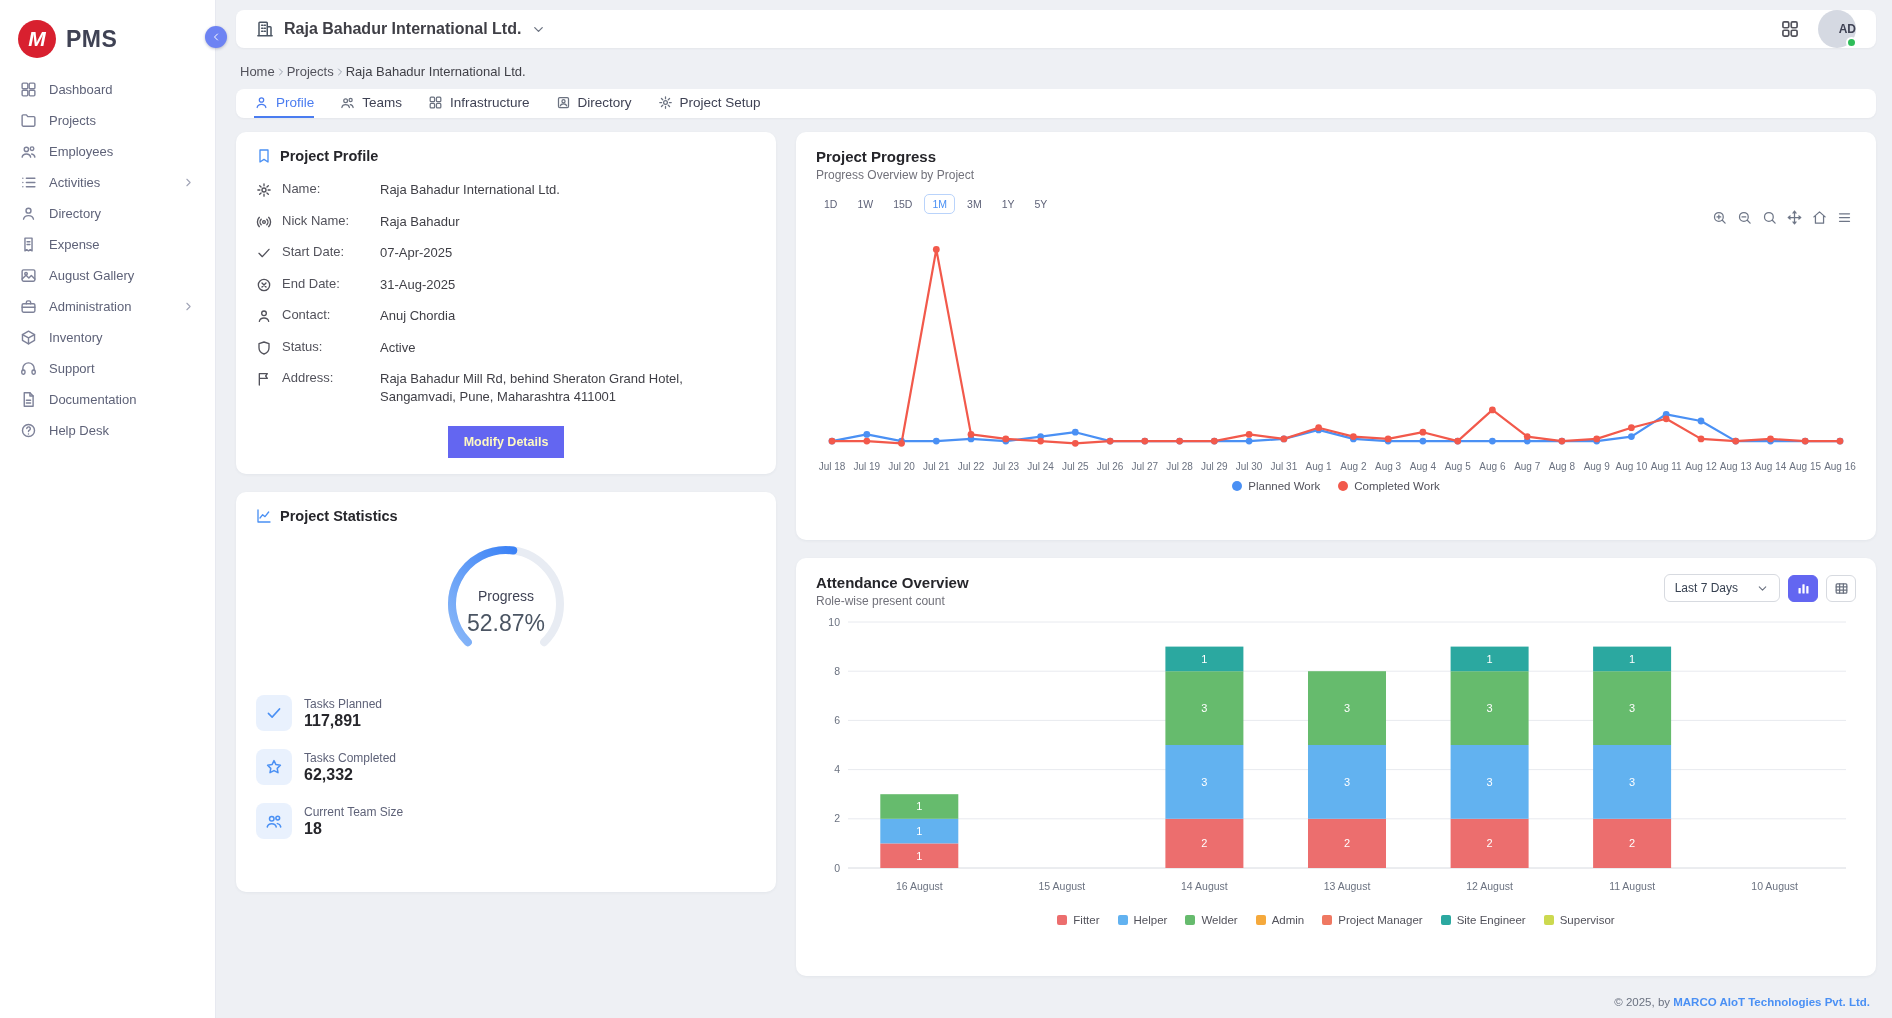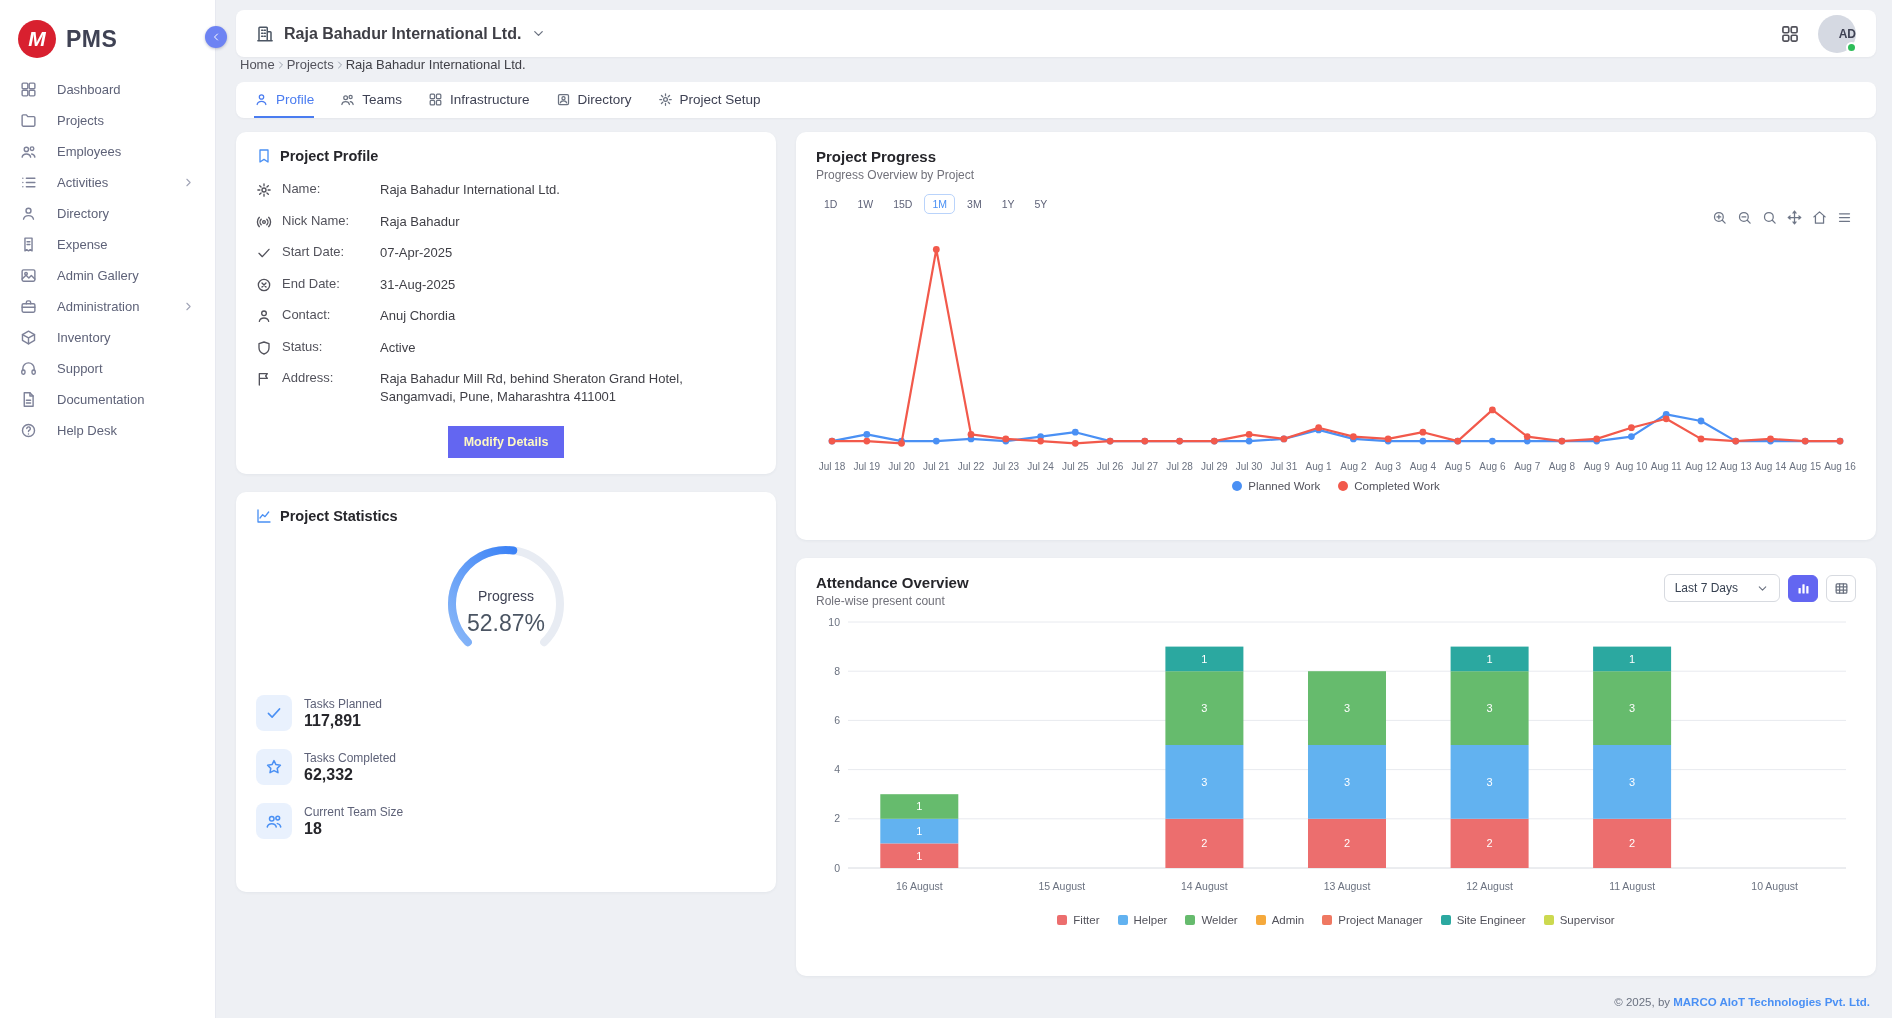--- a/index.html
+++ b/index.html
@@ -7,37 +7,37 @@
 svg{display:block}
 svg text{font-family:"Liberation Sans",sans-serif}
 .ikon{display:inline-flex;flex-shrink:0}
 .ikon svg{width:100%;height:100%}
 .app{display:flex;width:1892px;height:1018px;position:relative}
 
 .sidebar{width:216px;background:#fff;border-right:1px solid #e7e9f0;flex-shrink:0;padding-top:10px}
 .logo-row{display:flex;align-items:center;gap:10px;padding:10px 18px 16px;cursor:pointer}
 .logo-badge{width:38px;height:38px;border-radius:50%;background:#d8202f;color:#fff;display:flex;align-items:center;justify-content:center;font-weight:700;font-size:21px;font-style:italic;flex-shrink:0}
 .logo-text{font-size:23px;font-weight:700;color:#3f4254;letter-spacing:.5px}
-.nav-item{display:flex;align-items:center;gap:20px;padding:0 20px;color:#5e6278;font-size:13px;cursor:pointer;height:31px}
+.nav-item{display:flex;align-items:center;gap:12px;padding:0 20px;color:#5e6278;font-size:13px;cursor:pointer;height:31px}
 .nav-item .ni{width:17px;height:17px;color:#7e8299}
 .nav-item .chev{margin-left:auto;width:13px;height:13px;color:#a1a5b7}
 .collapse-btn{position:absolute;left:205px;top:26px;width:22px;height:22px;border-radius:50%;background:#6d83f3;border:none;display:flex;align-items:center;justify-content:center;cursor:pointer;z-index:5;box-shadow:0 1px 3px rgba(40,50,100,.3)}
 .cb-ico{width:12px;height:12px;color:#fff}
 
 .main{flex:1;display:flex;flex-direction:column;padding:10px 16px 4px 20px;overflow:hidden}
 .topbar{background:#fff;border-radius:8px;height:56px;display:flex;align-items:center;justify-content:space-between;padding:0 20px;box-shadow:0 1px 2px rgba(56,60,80,.05)}
 .topbar-left{display:flex;align-items:center;gap:10px;cursor:pointer}
 .tb-ico{width:18px;height:18px;color:#4b5563}
 .company-name{font-size:16px;font-weight:600;color:#3f3f46}
 .tb-chev{width:15px;height:15px;color:#6b7280}
 .topbar-right{display:flex;align-items:center;gap:18px}
 .apps-ico{width:20px;height:20px;color:#52525b;cursor:pointer}
 .avatar{width:38px;height:38px;border-radius:50%;background:#d5d9e2;display:flex;align-items:center;justify-content:flex-end;font-size:12px;font-weight:700;color:#3f4254;position:relative;cursor:pointer}
 .online-dot{position:absolute;right:-1px;bottom:0;width:11px;height:11px;border-radius:50%;background:#2ebd59;border:2px solid #fff}
-.breadcrumb{display:flex;align-items:center;gap:0;padding:0 4px 4px;font-size:13px;color:#52525b}
+.breadcrumb{display:flex;align-items:center;gap:0;padding:16px 4px 4px;font-size:13px;color:#52525b}
 .bc-item{cursor:pointer}
 .bc-item.current{color:#3f3f46;cursor:default}
 .bc-sep{width:12px;height:12px;color:#9ca3af}
 .tabsbar{background:#fff;border-radius:8px;height:42px;display:flex;align-items:stretch;gap:26px;padding:0 18px;margin-top:6px;box-shadow:0 1px 2px rgba(56,60,80,.05)}
 .tab{display:flex;align-items:center;gap:7px;font-size:13.5px;font-weight:500;color:#3f4254;cursor:pointer;border-bottom:2px solid transparent}
 .tab .ti{width:15px;height:15px;color:#6b7280}
 .tab.active{color:#4a7cf0;border-bottom-color:#4a7cf0}
 .tab.active .ti{color:#4a7cf0}
 .content{display:flex;gap:20px;margin-top:14px;align-items:flex-start}
 .left-col{width:540px;flex-shrink:0;display:flex;flex-direction:column;gap:18px}
@@ -167,21 +167,21 @@
           <span>Expense</span>
         </div>
         <div class="nav-item">
           <span class="ikon ni">
             <svg viewBox="0 0 24 24" fill="none" stroke="currentColor" stroke-width="2" stroke-linecap="round" stroke-linejoin="round">
               <rect x="3" y="4" width="18" height="16" rx="2"></rect>
               <circle cx="8.5" cy="9.5" r="1.8"></circle>
               <path d="M3 17l5.5-5.5 4 4L16 12l5 5"></path>
             </svg>
           </span>
-          <span>Admin Gallery</span>
+          <span>August Gallery</span>
         </div>
         <div class="nav-item">
           <span class="ikon ni">
             <svg viewBox="0 0 24 24" fill="none" stroke="currentColor" stroke-width="2" stroke-linecap="round" stroke-linejoin="round">
               <rect x="3" y="8" width="18" height="12" rx="2"></rect>
               <path d="M9 8V6a2 2 0 0 1 2-2h2a2 2 0 0 1 2 2v2M3 13h18"></path>
             </svg>
           </span>
           <span>Administration</span>
           <span class="ikon chev">

